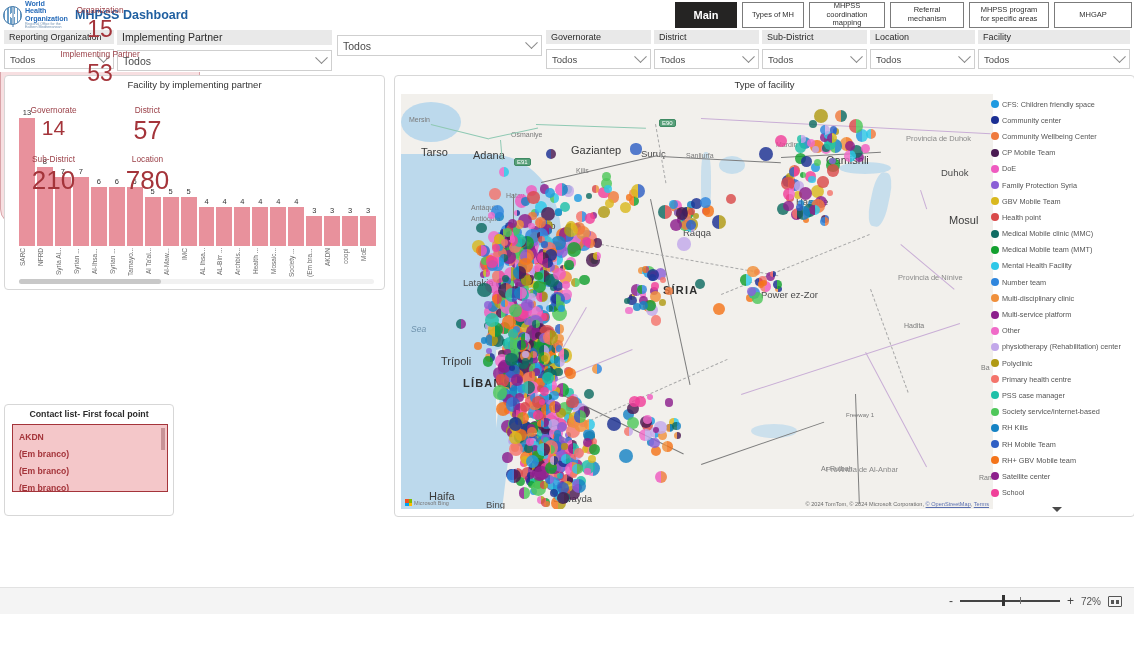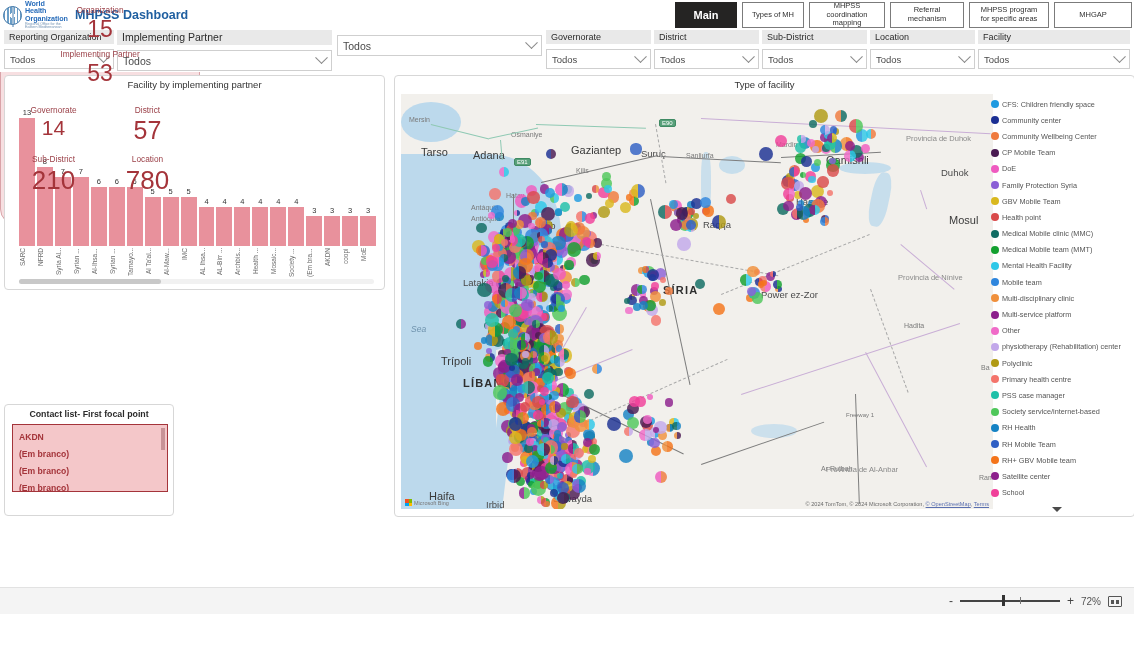--- a/index.html
+++ b/index.html
@@ -500,28 +500,28 @@
           <div class="map-label city" style="left: 540px; top: 73px;">Duhok</div>
           <div class="map-label prov" style="left: 505px; top: 40px;">Provincia de Duhok</div>
           <div class="map-label big" style="left: 548px; top: 120px;">Mosul</div>
           <div class="map-label prov" style="left: 497px; top: 179px;">Provincia de Nínive</div>
           <div class="map-label city" style="left: 395px; top: 102px;">Hasake</div>
           <div class="map-label sm" style="left: 70px; top: 110px;">Antáquia</div>
           <div class="map-label sm" style="left: 70px; top: 121px;">Antióquia</div>
           <div class="map-label sm" style="left: 105px; top: 98px;">Hatay</div>
           <div class="map-label city" style="left: 137px; top: 126px;">Idlib</div>
           <div class="map-label city" style="left: 62px; top: 183px;">Latakia</div>
-          <div class="map-label city" style="left: 282px; top: 125px; margin-left: 20px;">Raqqa</div>
+          <div class="map-label city" style="left: 282px; top: 133px;">Raqqa</div>
           <div class="map-label city" style="left: 360px; top: 195px;">Power ez-Zor</div>
           <div class="map-label country" style="left: 262px; top: 190px;">SÍRIA</div>
           <div class="map-label water" style="left: 10px; top: 230px;">Sea</div>
           <div class="map-label big" style="left: 40px; top: 261px;">Trípoli</div>
           <div class="map-label country" style="left: 62px; top: 283px;">LÍBANO</div>
           <div class="map-label big" style="left: 28px; top: 396px;">Haifa</div>
-          <div class="map-label city" style="left: 85px; top: 405px;">Irbid</div>
+          <div class="map-label city" style="left: 85px; top: 405px;">Bing</div>
           <div class="map-label city" style="left: 152px; top: 399px;">Suwayda</div>
           <div class="map-label sm" style="left: 420px; top: 371px;">Ar Rutbah</div>
           <div class="map-label prov" style="left: 425px; top: 371px;">Provincia de Al-Anbar</div>
           <div class="map-label sm" style="left: 503px; top: 228px;">Hadita</div>
           <div class="map-label sm" style="left: 578px; top: 380px;">Ramadi</div>
           <div class="map-label sm" style="left: 580px; top: 270px;">Ba</div>
         </div>
 
       <div class="road green" style="left:30px; top:30px; width:60px; transform:rotate(14deg);"></div>
       <div class="road green" style="left:88px; top:44px; width:50px; transform:rotate(-12deg);"></div>
@@ -1532,21 +1532,21 @@
         <div class="legend-item">
           <span class="legend-sw" style="background: rgb(19, 160, 47);"></span>
           <span class="legend-txt">Medical Mobile team (MMT)</span>
         </div>
         <div class="legend-item">
           <span class="legend-sw" style="background: rgb(46, 200, 232);"></span>
           <span class="legend-txt">Mental Health Facility</span>
         </div>
         <div class="legend-item">
           <span class="legend-sw" style="background: rgb(47, 134, 221);"></span>
-          <span class="legend-txt">Mobile team</span>
+          <span class="legend-txt">Number team</span>
         </div>
         <div class="legend-item">
           <span class="legend-sw" style="background: rgb(240, 144, 60);"></span>
           <span class="legend-txt">Multi-disciplinary clinic</span>
         </div>
         <div class="legend-item">
           <span class="legend-sw" style="background: rgb(140, 31, 140);"></span>
           <span class="legend-txt">Multi-service platform</span>
         </div>
         <div class="legend-item">
@@ -1568,21 +1568,21 @@
         <div class="legend-item">
           <span class="legend-sw" style="background: rgb(30, 192, 168);"></span>
           <span class="legend-txt">PSS case manager</span>
         </div>
         <div class="legend-item">
           <span class="legend-sw" style="background: rgb(79, 199, 90);"></span>
           <span class="legend-txt">Society service/internet-based</span>
         </div>
         <div class="legend-item">
           <span class="legend-sw" style="background: rgb(22, 131, 196);"></span>
-          <span class="legend-txt">RH Health</span>
+          <span class="legend-txt">RH Kilis</span>
         </div>
         <div class="legend-item">
           <span class="legend-sw" style="background: rgb(47, 95, 196);"></span>
           <span class="legend-txt">RH Mobile Team</span>
         </div>
         <div class="legend-item">
           <span class="legend-sw" style="background: rgb(244, 116, 26);"></span>
           <span class="legend-txt">RH+ GBV Mobile team</span>
         </div>
         <div class="legend-item">

